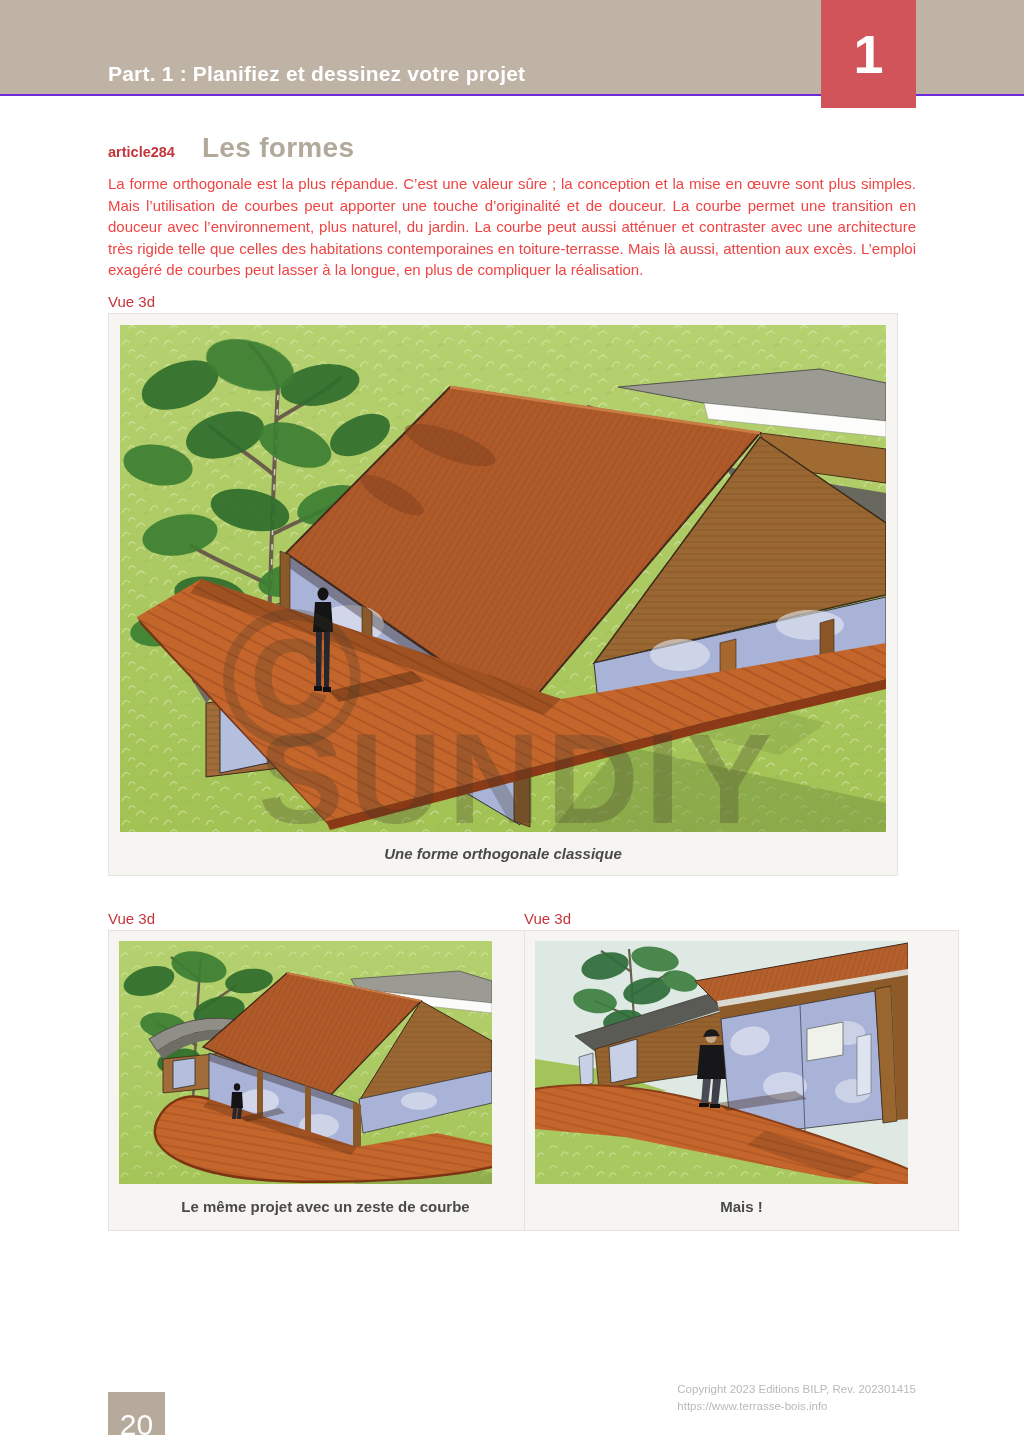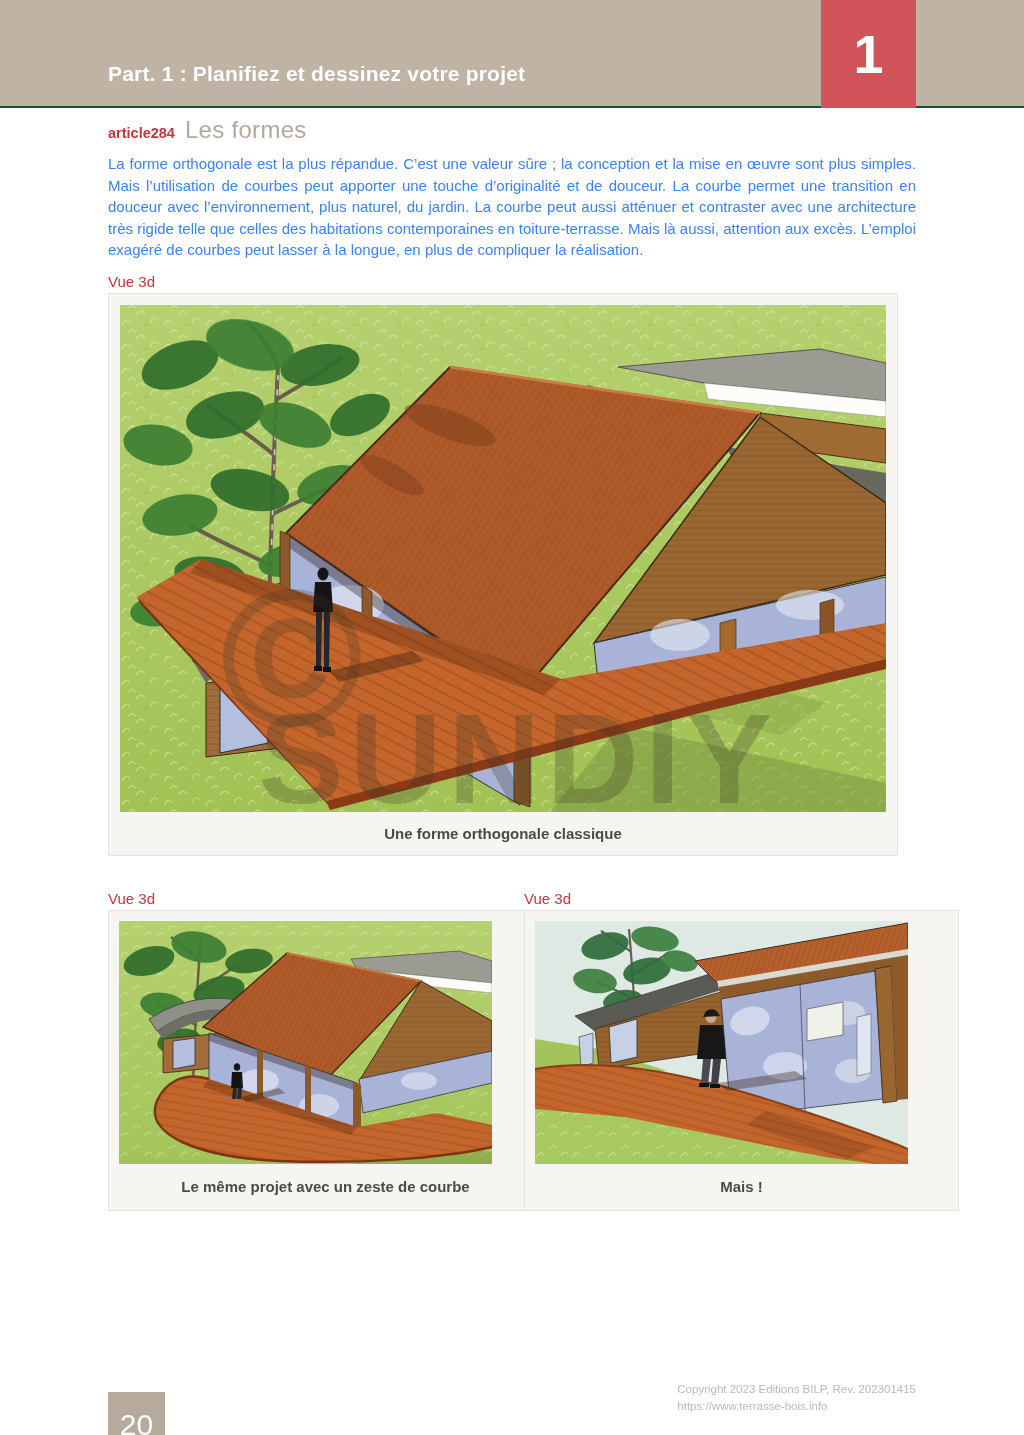--- a/index.html
+++ b/index.html
@@ -1,38 +1,38 @@
 <!DOCTYPE html>
 <html lang="fr" style="--accent-red: #c2363c; --chapter-box: #d0545a; --header-bg: #bfb3a6; --title-gray: #b2a89b; --panel-bg: #f6f5f2; --pagenum-bg: #b6aa9c; --copyright-gray: #b9b9b9;"><head>
 <meta charset="utf-8">
 <style>
   * { margin:0; padding:0; box-sizing:border-box; }
   html,body { background:#ffffff; }
   body { font-family:"Liberation Sans", sans-serif; }
   .page { position:relative; width:1024px; height:1435px; background:#fff; overflow:hidden; }
 
   
-  .hdr { position:relative; height:108px; background:var(--header-bg,#bfb3a6); border-bottom:2px solid #14532d; }
+  .hdr { position:relative; height:96px; background:var(--header-bg,#bfb3a6); border-bottom:2px solid #6d28d9; }
   .hdr-title { position:absolute; left:108px; top:62px; color:#ffffff; font-size:21px; font-weight:bold; letter-spacing:.2px; }
   .chapter-badge { position:absolute; left:821px; top:0; width:95px; height:108px; background:var(--chapter-box,#d0545a);
       color:#fff; font-size:54px; font-weight:bold; display:flex; align-items:center; justify-content:center; }
 
   
   main { margin:0 108px; width:808px; }
-  .article-head { display:flex; align-items:baseline; gap:10px; margin-top:8px; }
+  .article-head { display:flex; align-items:baseline; gap:27px; margin-top:36px; }
   .article-tag { color:var(--accent-red,#c2363c); font-size:14.5px; font-weight:bold; }
-  .article-title { color:var(--title-gray,#b2a89b); font-size:24px; font-weight:normal; letter-spacing:.3px; }
-  .body-text { margin-top:9px; font-size:15px; line-height:21.5px; color:#3b82f6; text-align:justify; }
+  .article-title { color:var(--title-gray,#b2a89b); font-size:28px; font-weight:bold; letter-spacing:.3px; }
+  .body-text { margin-top:9px; font-size:15px; line-height:21.5px; color:#ef4444; text-align:justify; }
 
   .fig-label { margin-top:12px; margin-bottom:3px; color:var(--accent-red,#c2363c); font-size:15px; font-weight:normal; }
   figure.fig { background:var(--panel-bg,#f6f5f2); border:1px solid #e6e3de; }
   .fig-main { width:790px; padding:11px 11px 0 11px; }
   .fig-main svg { display:block; }
   figcaption { display:block; text-align:center; font-size:15px; font-weight:bold; color:#4a4a48; }
-  .fig-main figcaption { line-height:43px; height:43px; }
+  .fig-main figcaption { line-height:43px; height:43px;font-style:italic; }
 
   .fig-row { display:flex; gap:21px; margin-top:22px; }
   .fig-col { width:395px; }
   .fig-col figure.fig { width:435px; padding:10px 10px 0 10px; }
   .fig-col svg { display:block; }
   .fig-col figcaption { line-height:46px; height:46px; }
 
   
   .page-number { position:absolute; left:108px; top:1360px; width:57px; height:66px; background:var(--pagenum-bg,#b6aa9c);
       color:#fdfdfc; font-size:30px; display:flex; align-items:center; justify-content:center;margin-top:32px; }

